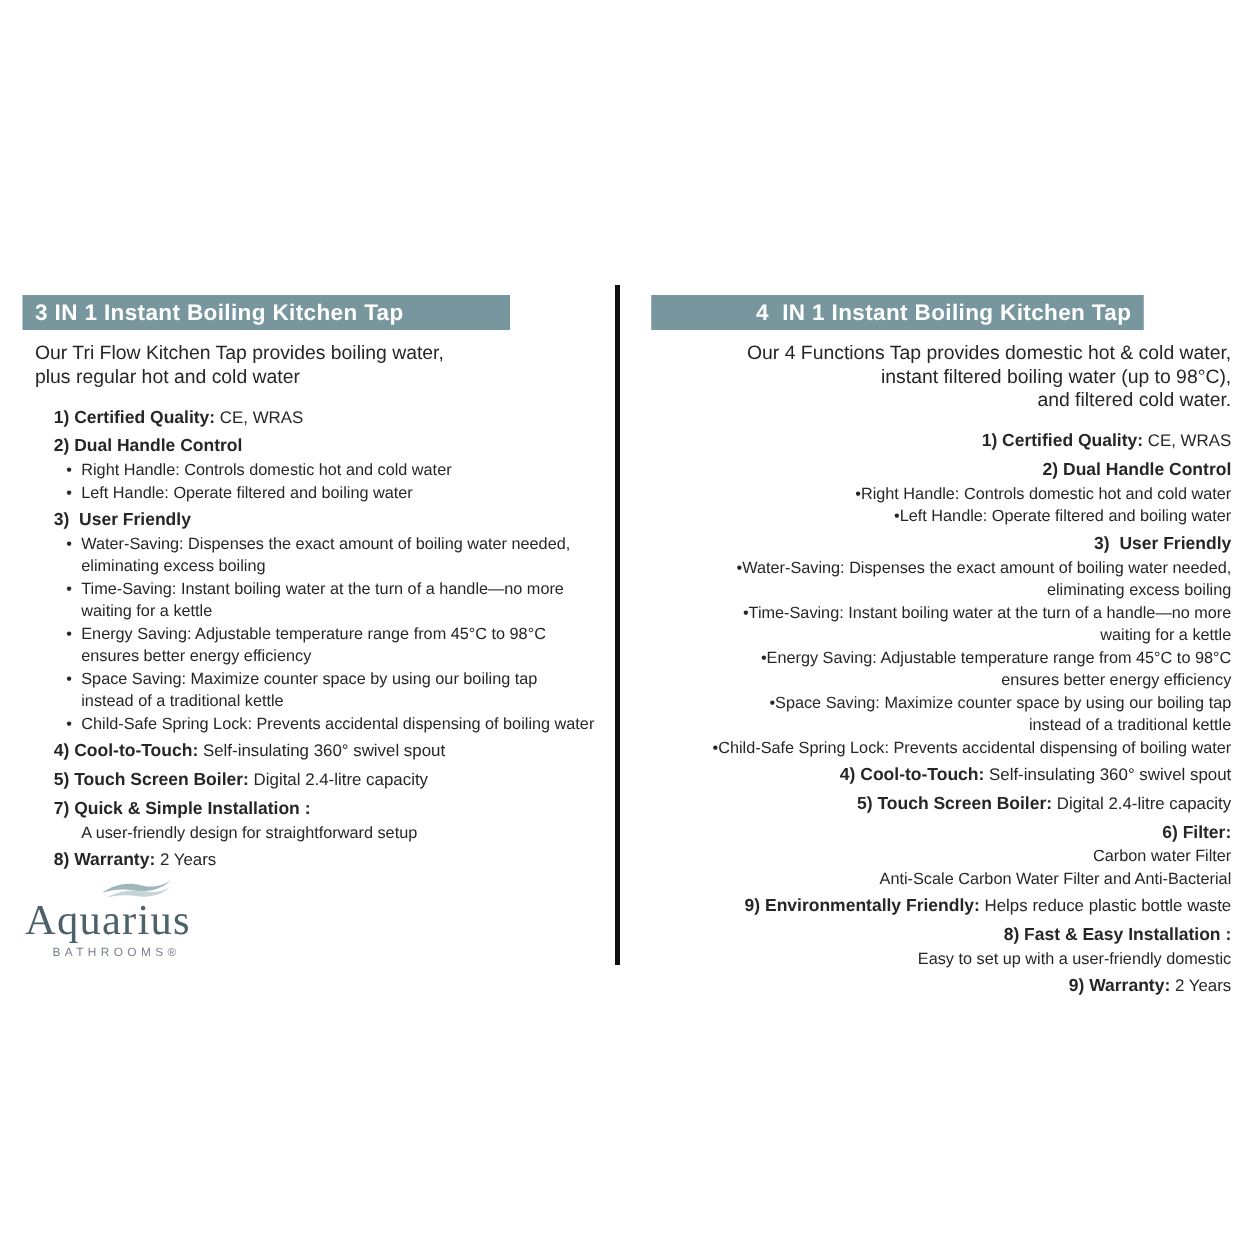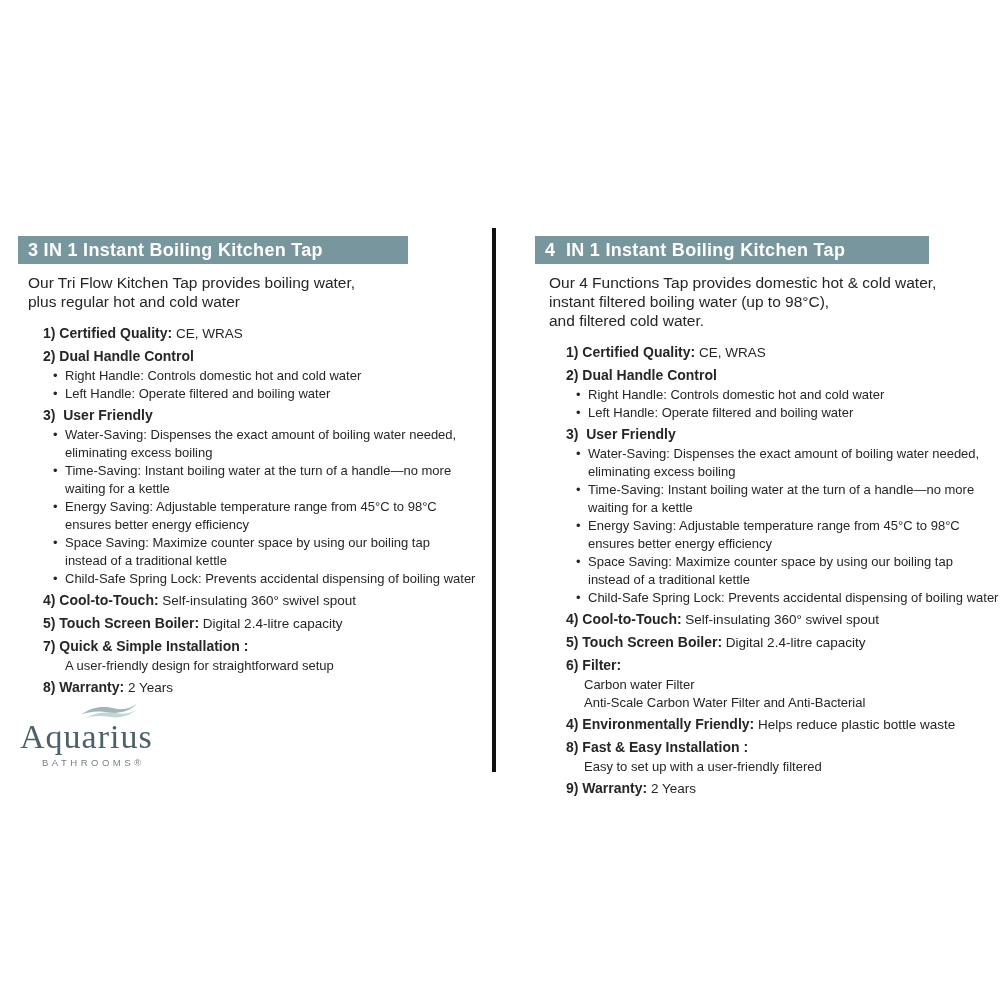--- a/index.html
+++ b/index.html
@@ -11,21 +11,21 @@
     --logo-sub:#75828a;
   }
   *{margin:0;padding:0;box-sizing:border-box;}
   html,body{background:#ffffff;}
   body{
     width:1000px;height:1000px;position:relative;overflow:hidden;
     font-family:"Liberation Sans",sans-serif;color:var(--body-text);
   }
   .col{position:absolute;top:236px;}
   .col-left{left:18px;width:468px;}
-  .col-right{left:535px;width:464px;}
+  .col-right{left:521px;width:464px;text-align:right;}
   .header-bar{
     background:var(--header-bg);color:var(--header-text);
     font-weight:700;font-size:18px;line-height:28px;height:28px;
     padding:0 10px;white-space:pre;letter-spacing:.3px;
   }
   .col-left .header-bar{width:390px;}
   .col-right .header-bar{width:394px;}
   .subtitle{margin:9px 0 12px 0;font-size:15.5px;line-height:19px;}
   .col-left .subtitle{padding-left:10px;}
   .col-right .subtitle{padding-left:14px;}
@@ -140,25 +140,25 @@
       </div>
       <div class="item">
         <div class="item-head"><span class="item-label">5) Touch Screen Boiler:</span><span class="item-value"> Digital 2.4-litre capacity</span></div>
       </div>
       <div class="item">
         <div class="item-head"><span class="item-label">6) Filter:</span></div>
         <div class="subline">Carbon water Filter</div>
         <div class="subline">Anti-Scale Carbon Water Filter and Anti-Bacterial</div>
       </div>
       <div class="item">
-        <div class="item-head"><span class="item-label">4) Environmentally Friendly:</span><span class="item-value"> Helps reduce plastic bottle waste</span></div>
+        <div class="item-head"><span class="item-label">9) Environmentally Friendly:</span><span class="item-value"> Helps reduce plastic bottle waste</span></div>
       </div>
       <div class="item">
         <div class="item-head"><span class="item-label">8) Fast &amp; Easy Installation :</span></div>
-        <div class="subline">Easy to set up with a user-friendly filtered</div>
+        <div class="subline">Easy to set up with a user-friendly domestic</div>
       </div>
       <div class="item">
         <div class="item-head"><span class="item-label">9) Warranty:</span><span class="item-value"> 2 Years</span></div>
       </div>
     </div>
 </div>
 
 <div class="logo">
   <svg class="logo-wave" viewBox="0 0 66 20" xmlns="http://www.w3.org/2000/svg">
     <path class="wave-dark" d="M2 14 C14 5, 27 4, 38 7 C48 9.5, 57 7.5, 64 2 C56 11, 42 13.5, 31 11.5 C20 9.5, 9 11.5, 2 14 Z" fill="#9fb6bb"></path>

